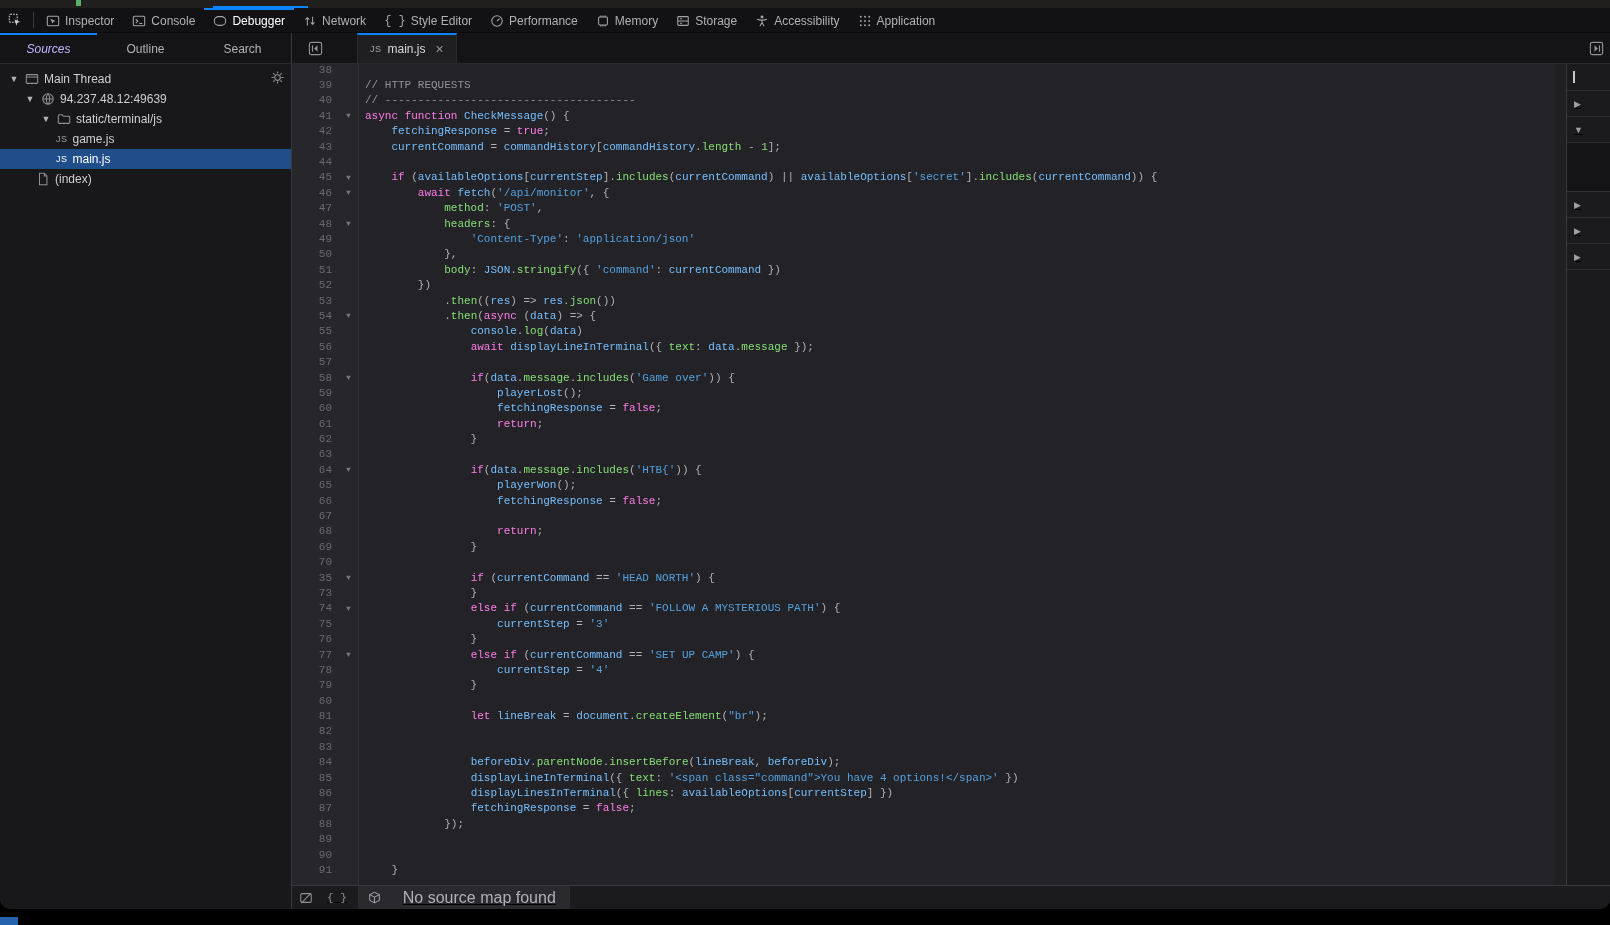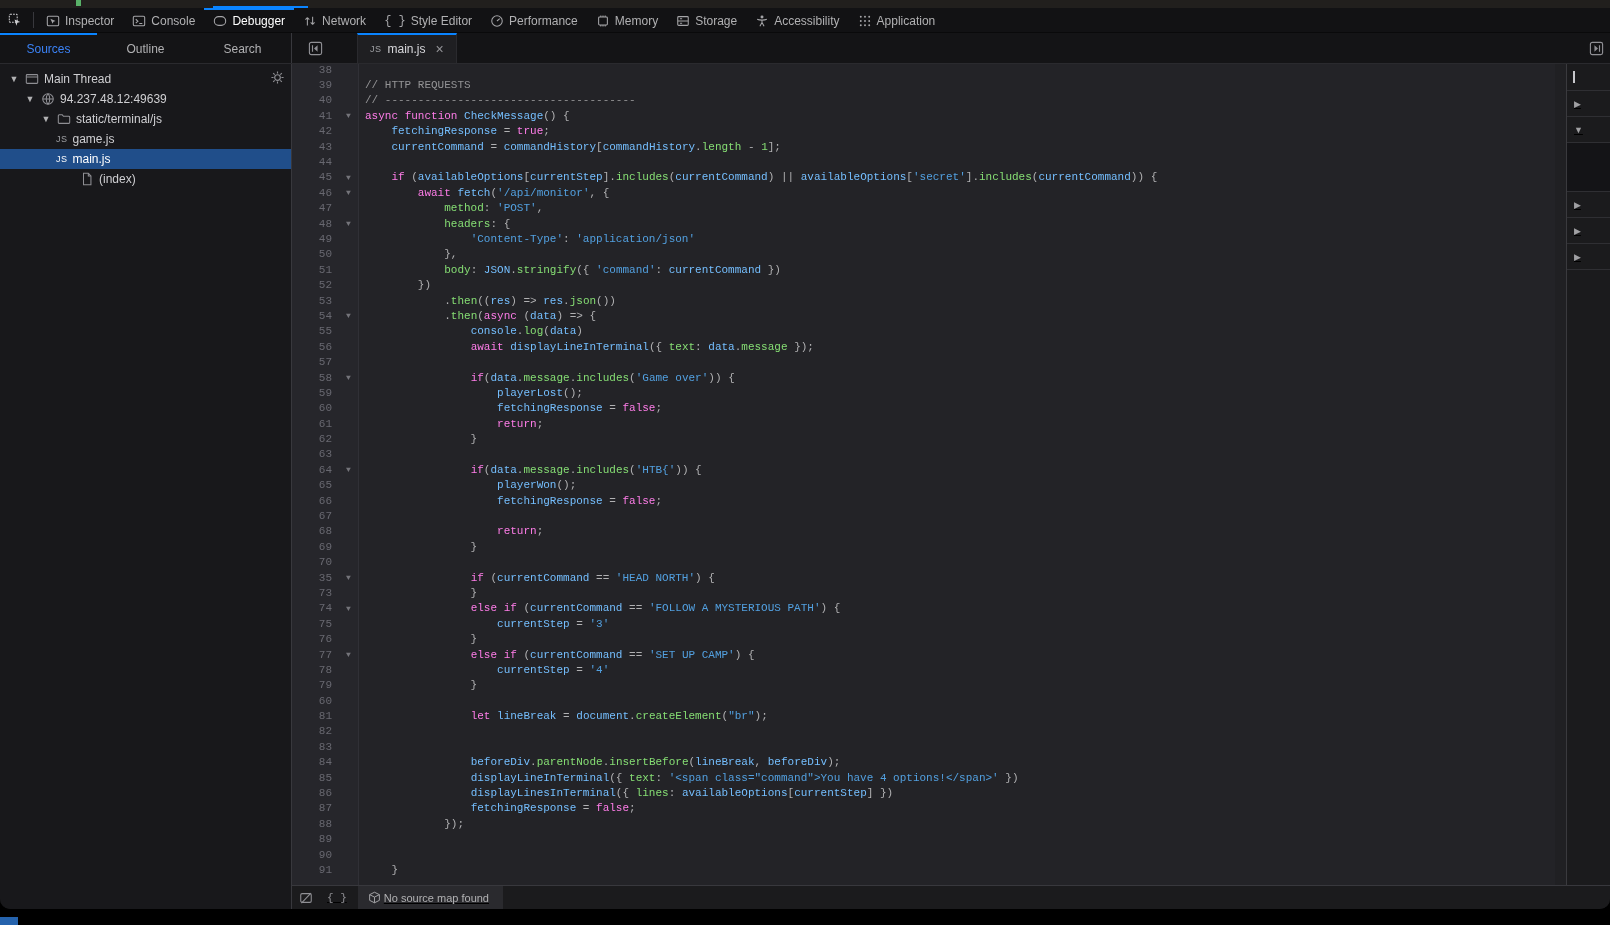--- a/index.html
+++ b/index.html
@@ -19,21 +19,21 @@
   .vsep{width:1px;background:#38383d;margin:4px 3px;}
   .tool-tab{display:flex;align-items:center;gap:5px;padding:0 9px;font-size:12px;color:#b1b1b3;
     border-top:2px solid transparent;cursor:default;}
   .tool-tab.active{border-top-color:#0a84ff;color:#fff;}
   .tool-tab .ic{display:flex;align-items:center;color:#a5a5a8;}
   
   .subbar{height:30px;flex:0 0 30px;display:flex;background:#141416;border-bottom:1px solid #2a2a2e;}
   .panel-tabs{width:291px;flex:0 0 291px;display:flex;border-right:1px solid #38383d;}
   .panel-tab{flex:1;display:flex;align-items:center;justify-content:center;font-size:12px;
     color:#b1b1b3;border-top:2px solid transparent;}
-  .panel-tab.active{border-top-color:#0a84ff;color:#3b82f6;}
+  .panel-tab.active{border-top-color:#0a84ff;color:#c4b5fd;font-style:italic;}
   .tabbar{flex:1;display:flex;align-items:stretch;}
   .icon-btn{display:flex;align-items:center;justify-content:center;color:#909095;padding:0 6px;}
   .tabbar .icon-btn.collapse{margin-left:10px;}
   .source-tab{display:flex;align-items:center;gap:6px;margin-left:28px;padding:0 12px;
     background:#1f1f22;border-top:2px solid #0a84ff;border-left:1px solid #2a2a2e;
     border-right:1px solid #2a2a2e;font-size:12px;color:#d7d7db;}
   .js-badge{font-size:9px;font-weight:normal;color:#9fa0a4;letter-spacing:0.5px;}
   .source-tab .close{color:#949498;font-size:14px;margin-left:4px;}
   .spacer{flex:1;}
   
@@ -67,22 +67,22 @@
   .rs-header{height:26px;border-bottom:1px solid #2f2f33;display:flex;align-items:center;padding-left:6px;}
   .rs-bar{width:2px;height:12px;background:#c8c8cc;}
   .rs-row{height:25px;border-bottom:1px solid #2f2f33;display:flex;align-items:center;
     padding-left:7px;color:#a0a0a3;font-size:9px;}
   .rs-row.content{height:48px;background:#141417;}
   
   .footer{height:23px;flex:0 0 23px;background:#1b1b1d;border-top:1px solid #38383d;
     display:flex;align-items:center;}
   .footer .icon-btn{padding:0 7px;}
   .pp{font-family:"Liberation Mono",monospace;font-size:11px;color:#909095;}
-  .status-seg{height:100%;display:flex;align-items:center;gap:3px;background:#2a2a2e;
-    padding:0 14px 0 10px;color:#b1b1b3;font-size:11px;margin-left:4px;}
+  .status-seg{height:100%;display:flex;align-items:center;gap:22px;background:#2a2a2e;
+    padding:0 14px 0 10px;color:#b1b1b3;font-size:16px;margin-left:4px;}
   .status-seg .ic{color:#a5a5a8;display:flex;align-items:center;}
   .taskbar-chip{position:absolute;left:0;top:917px;width:18px;height:8px;}
   svg{display:block;}
 </style>
 </head>
 <body>
 
 <div class="screen">
   <div class="browser-strip">
     <div class="green-mark" style="background: rgb(88, 177, 104);"></div>
@@ -274,21 +274,21 @@
               <span>static/terminal/js</span>
             </div>
             <div class="tree-row" style="padding-left: 56px;">
               <span class="js-badge">JS</span>
               <span>game.js</span>
             </div>
             <div class="tree-row selected" style="padding-left: 56px;">
               <span class="js-badge">JS</span>
               <span>main.js</span>
             </div>
-            <div class="tree-row" style="padding-left: 36px; margin-left: 44px;">
+            <div class="tree-row" style="padding-left: 36px;">
               <span class="ti">
                 <svg width="14" height="14" viewBox="0 0 16 16" fill="none" stroke="currentColor" stroke-width="1.2">
                   <path d="M4 1.5 H9.5 L12.5 4.5 V14.5 H4 Z"></path>
                   <path d="M9.5 1.5 V4.5 H12.5"></path>
                 </svg>
               </span>
               <span>(index)</span>
             </div>
           </div>
       </div>

